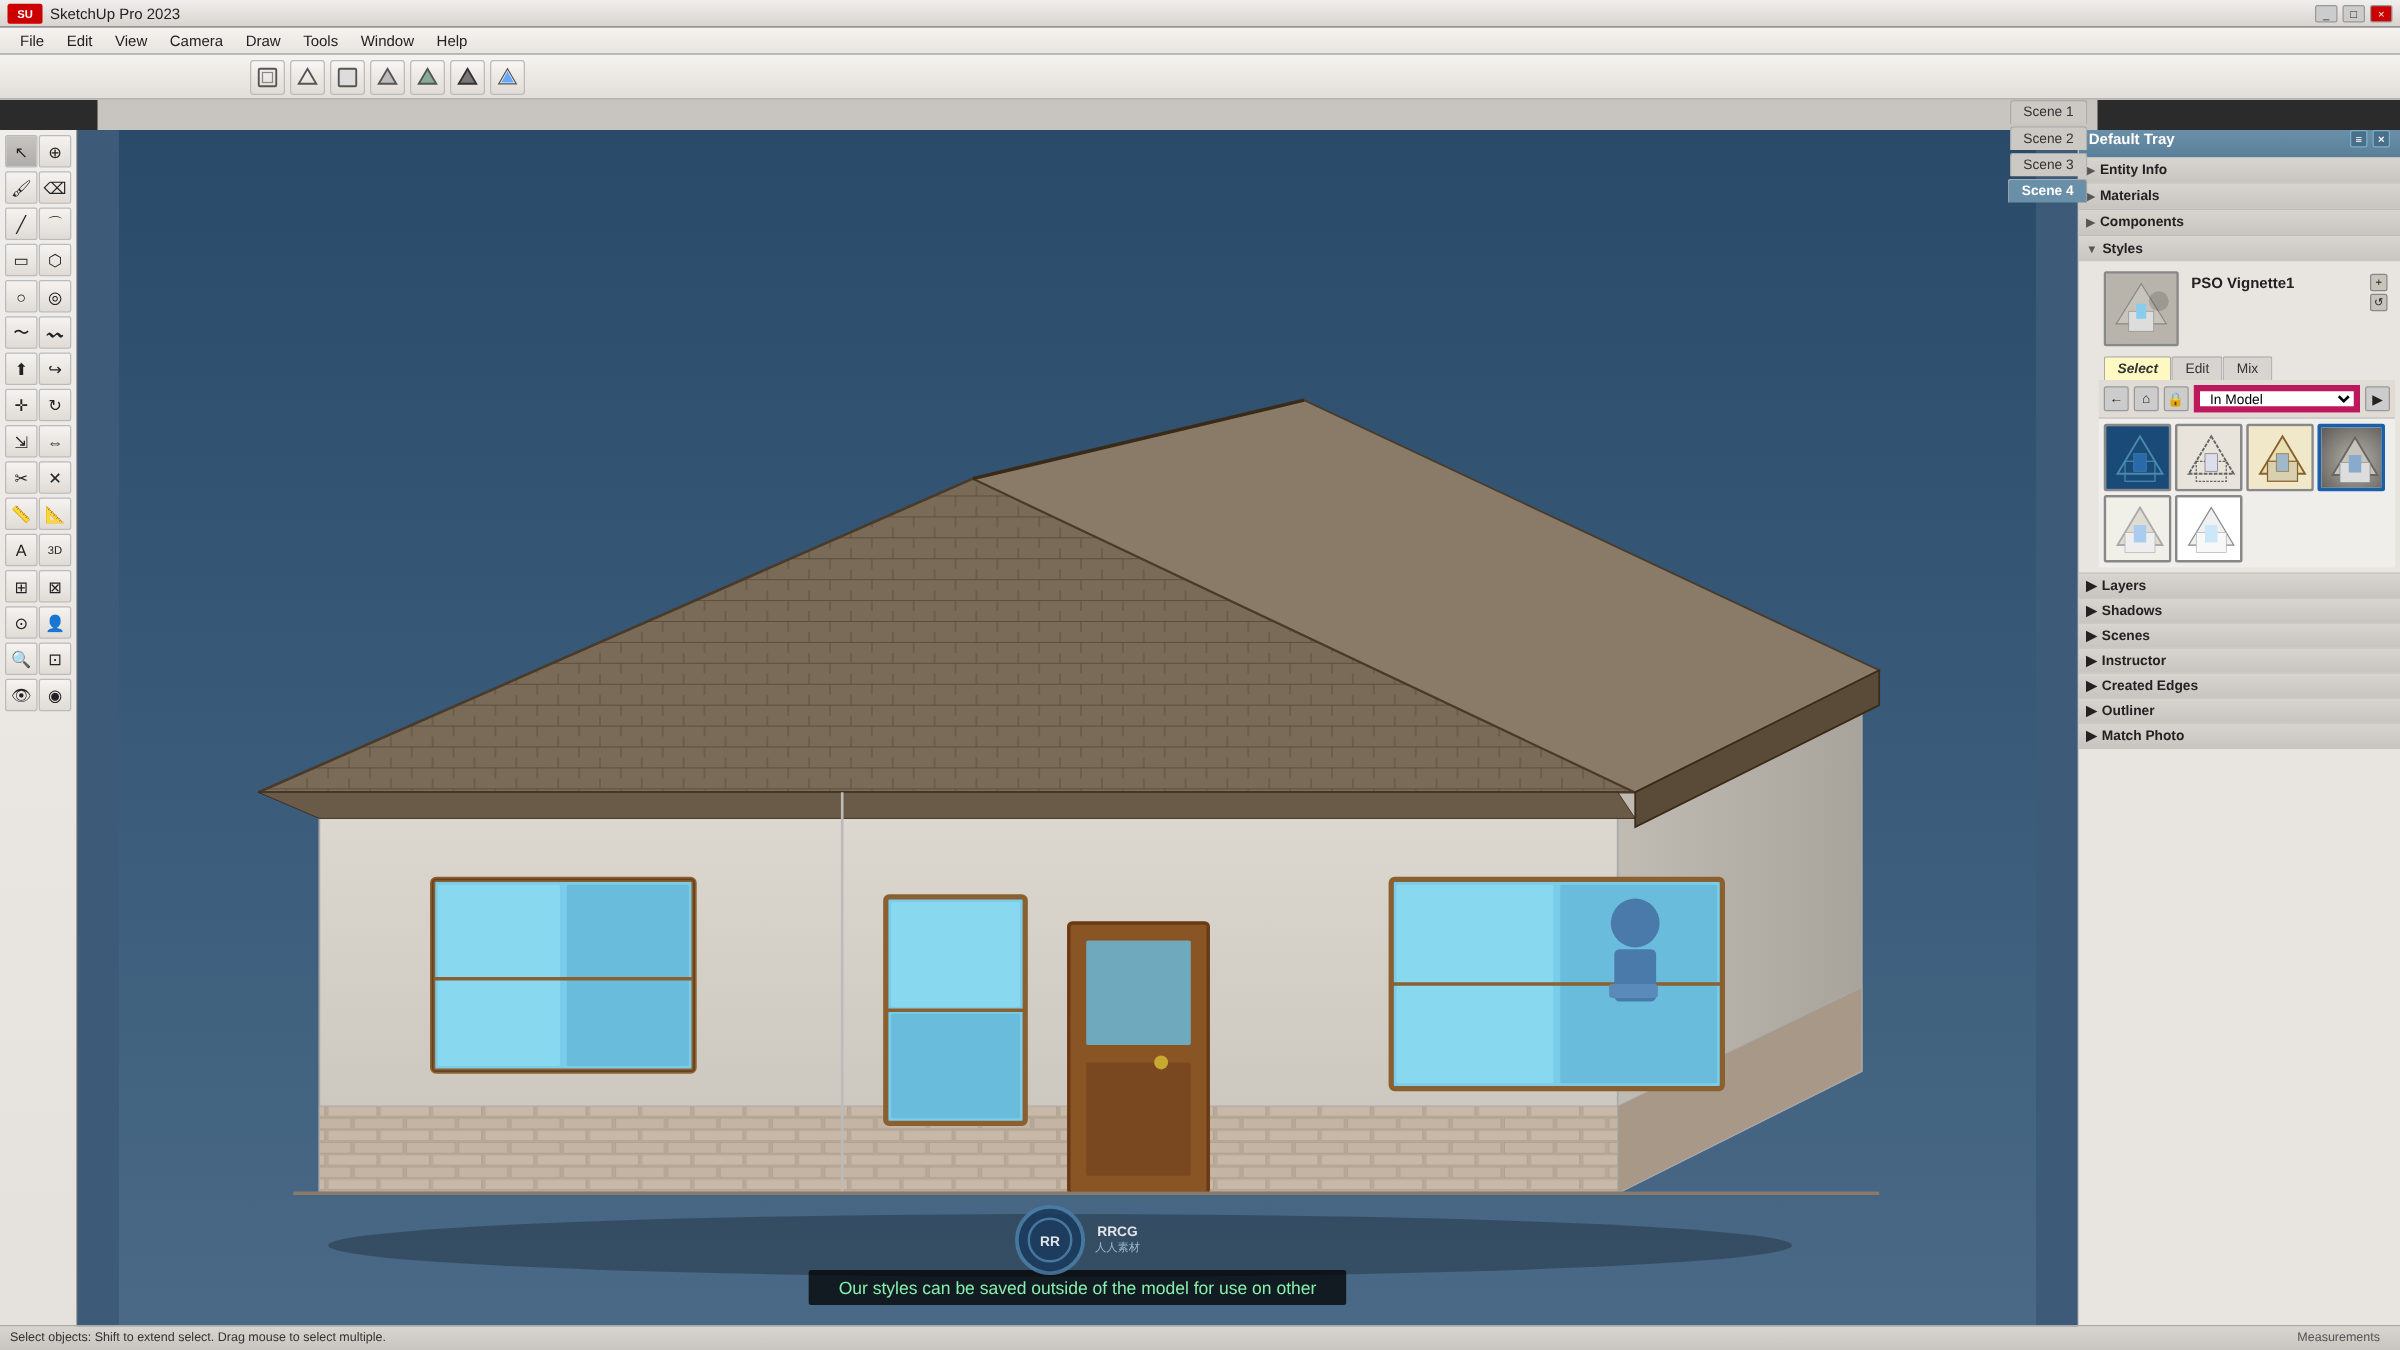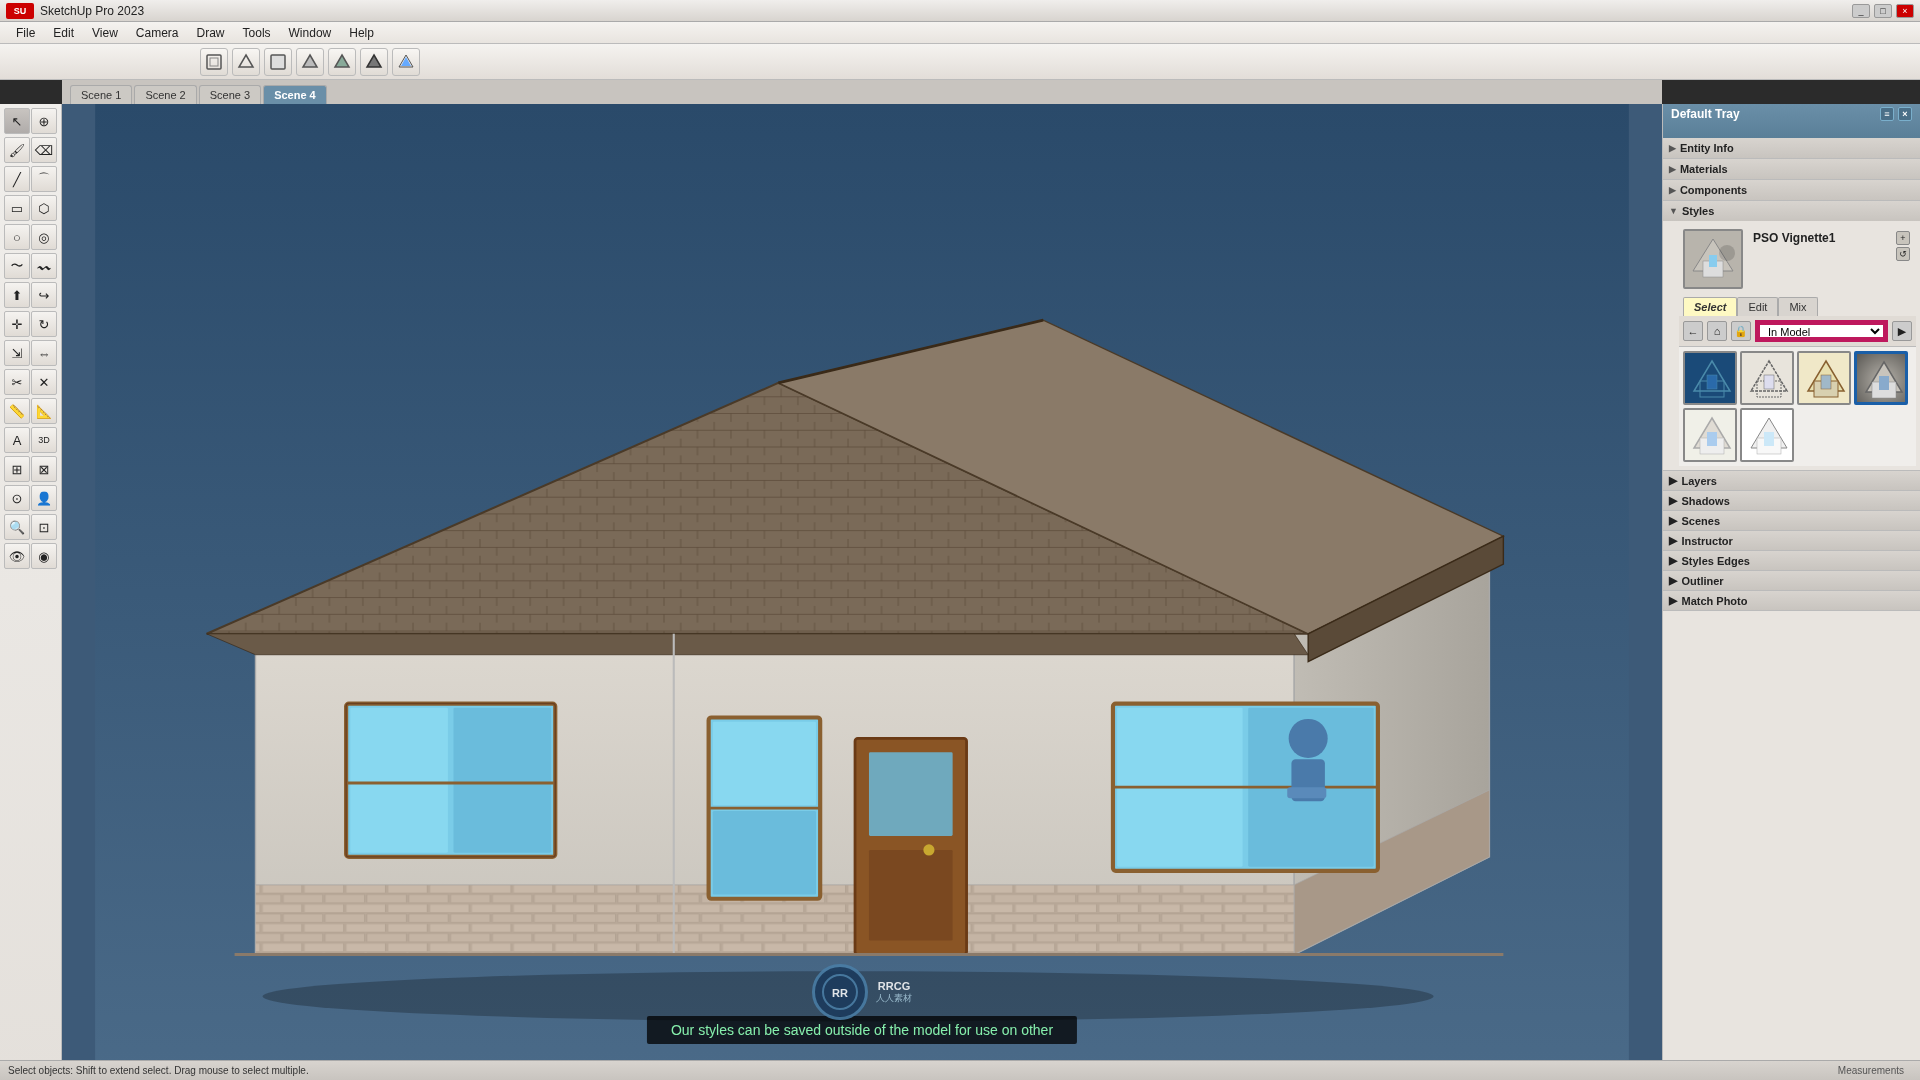--- a/index.html
+++ b/index.html
@@ -77,22 +77,22 @@
     
     #right-panel {
       width: 1170px; min-width: 1170px; background: #e8e4df;
       border-left: 1px solid #bbb; display: flex; flex-direction: column;
       overflow: hidden;
     }
 
     
     #tray-header {
       background: linear-gradient(to bottom, #6a8fa8, #5a7f98);
-      height: 22px; display: flex; align-items: flex-end; justify-content: space-between;
-      padding: 17px 8px; color: #fff; font-size: 12px; font-weight: bold;
+      height: 22px; display: flex; align-items: flex-start; justify-content: space-between;
+      padding: 0 8px; color: #fff; font-size: 12px; font-weight: bold;
     }
     .tray-header-icons { display: flex; gap: 4px; }
     .tray-icon { width: 14px; height: 14px; background: #4a6f88; border: 1px solid #7aafcc; border-radius: 2px; display: flex; align-items: center; justify-content: center; font-size: 9px; color: #fff; cursor: pointer; }
 
     
     .panel-section {
       border-bottom: 1px solid #bbb;
     }
     .panel-section-header {
       background: linear-gradient(to bottom, #d8d4cf, #c8c4bf);
@@ -252,21 +252,21 @@
       </svg>
   </div>
   <div class="tool-btn" title="Color by Layer">
     <svg width="18" height="18" viewBox="0 0 18 18">
       <polygon points="9,2 16,14 2,14" fill="none" stroke="#555" stroke-width="1"></polygon>
       <polygon points="9,4 14,13 4,13" fill="#6af" stroke="none"></polygon>
     </svg>
   </div>
 </div>
 
-<div id="scene-tabs" style="position:absolute;top:80px;left:62px;width:calc(100% - 320px);height:24px;display:flex;align-items:flex-end;padding:0 8px;gap:2px;background:#c8c4bf;z-index:5;">
+<div id="scene-tabs" style="position:absolute;top:80px;left:78px;width:calc(100% - 320px);height:24px;display:flex;align-items:flex-end;padding:0 8px;gap:2px;background:#c8c4bf;z-index:5;flex-direction:column;">
   <div class="scene-tab">Scene 1</div>
   <div class="scene-tab">Scene 2</div>
   <div class="scene-tab">Scene 3</div>
   <div class="scene-tab active">Scene 4</div>
 </div>
 
 <div id="main-layout">
 
   <div id="left-toolbar">
     <div class="left-tool-group">
@@ -599,21 +599,21 @@
     <div class="mini-section-header">
       <span class="arrow">▶</span>
       <span>Scenes</span>
     </div>
     <div class="mini-section-header">
       <span class="arrow">▶</span>
       <span>Instructor</span>
     </div>
     <div class="mini-section-header">
       <span class="arrow">▶</span>
-      <span>Styles Edges</span>
+      <span>Created Edges</span>
     </div>
     <div class="mini-section-header">
       <span class="arrow">▶</span>
       <span>Outliner</span>
     </div>
     <div class="mini-section-header">
       <span class="arrow">▶</span>
       <span>Match Photo</span>
     </div>
   </div>

